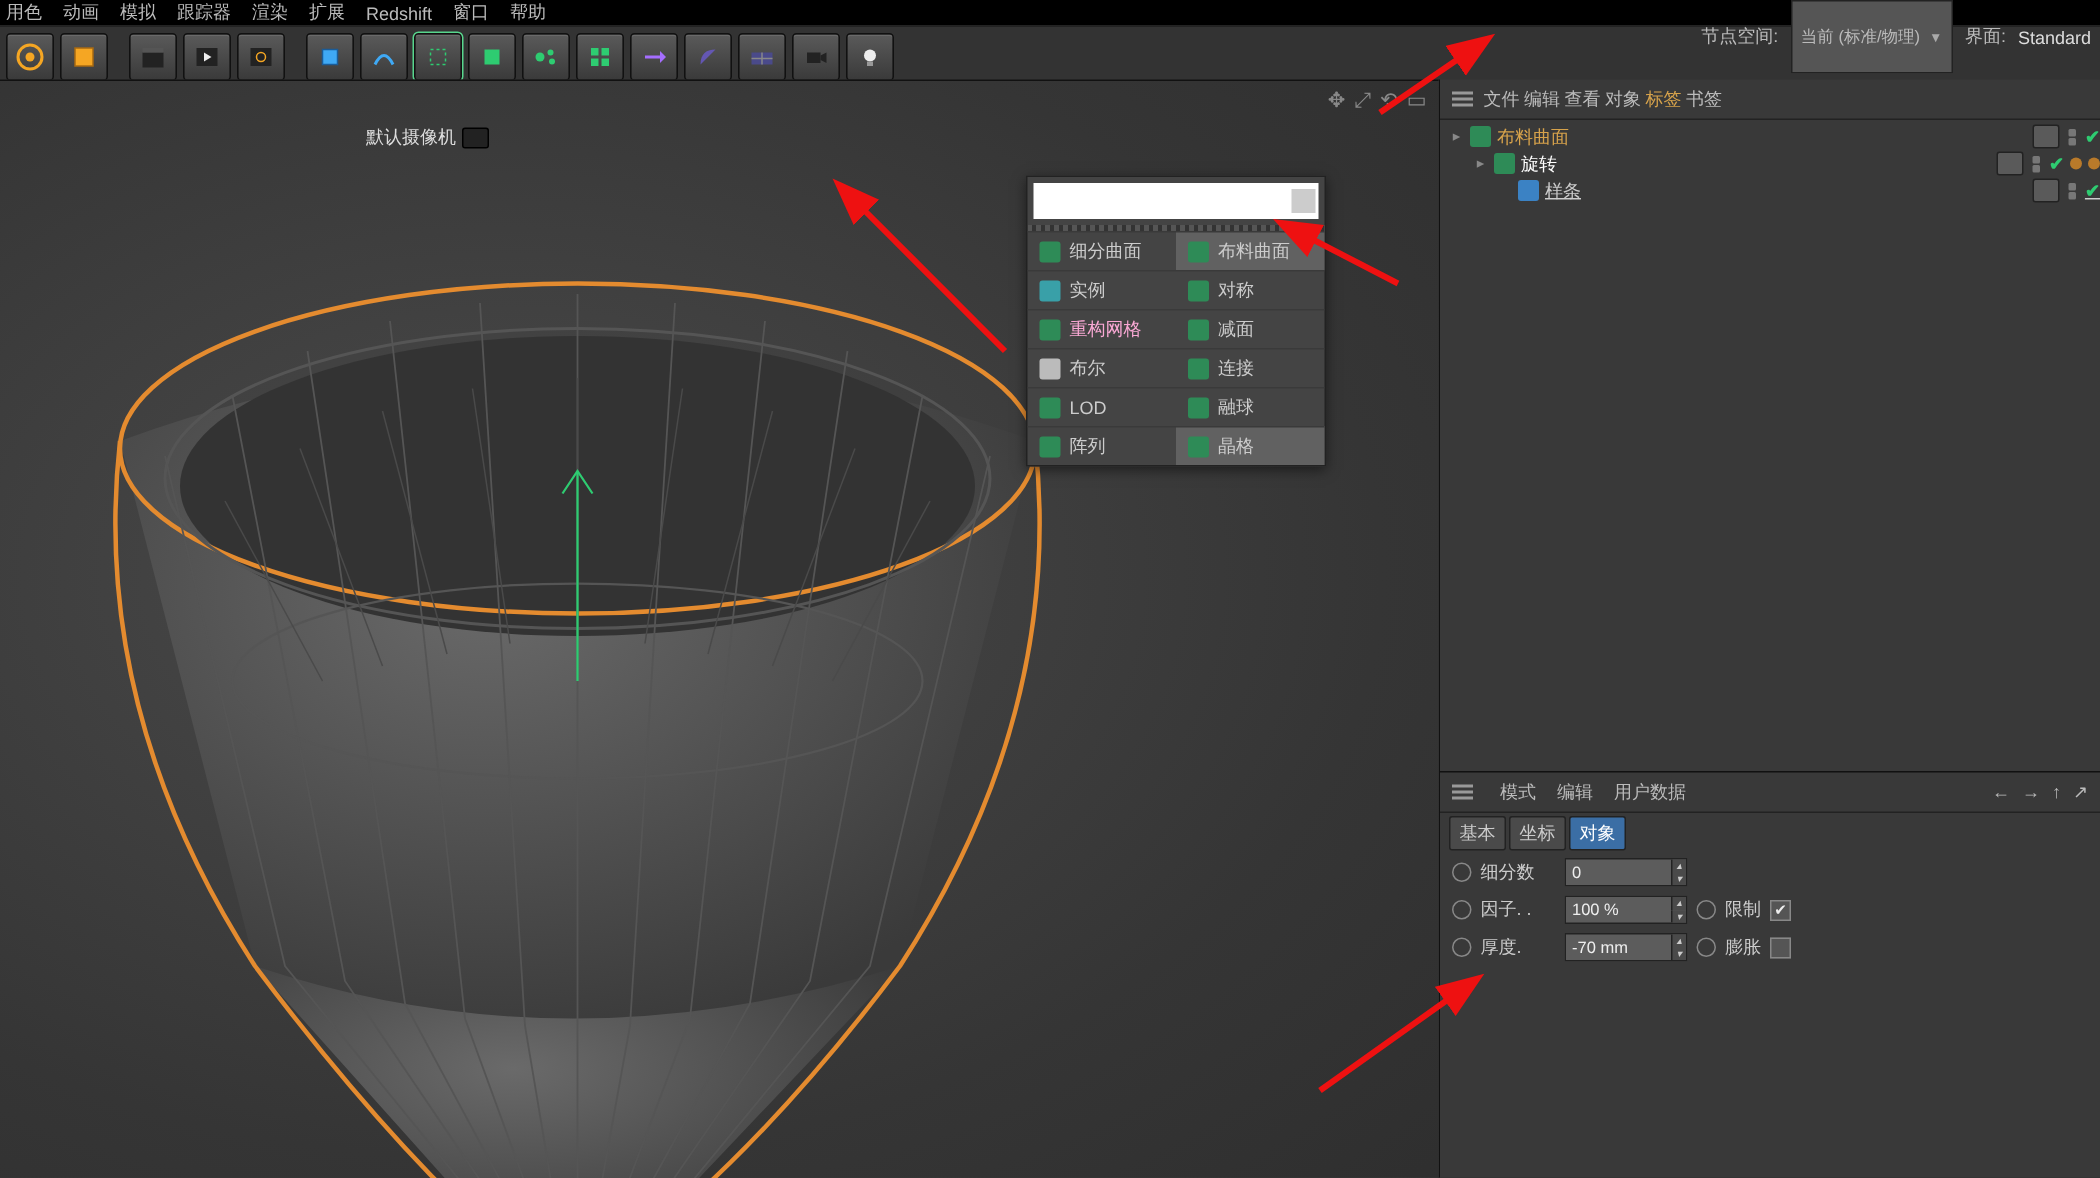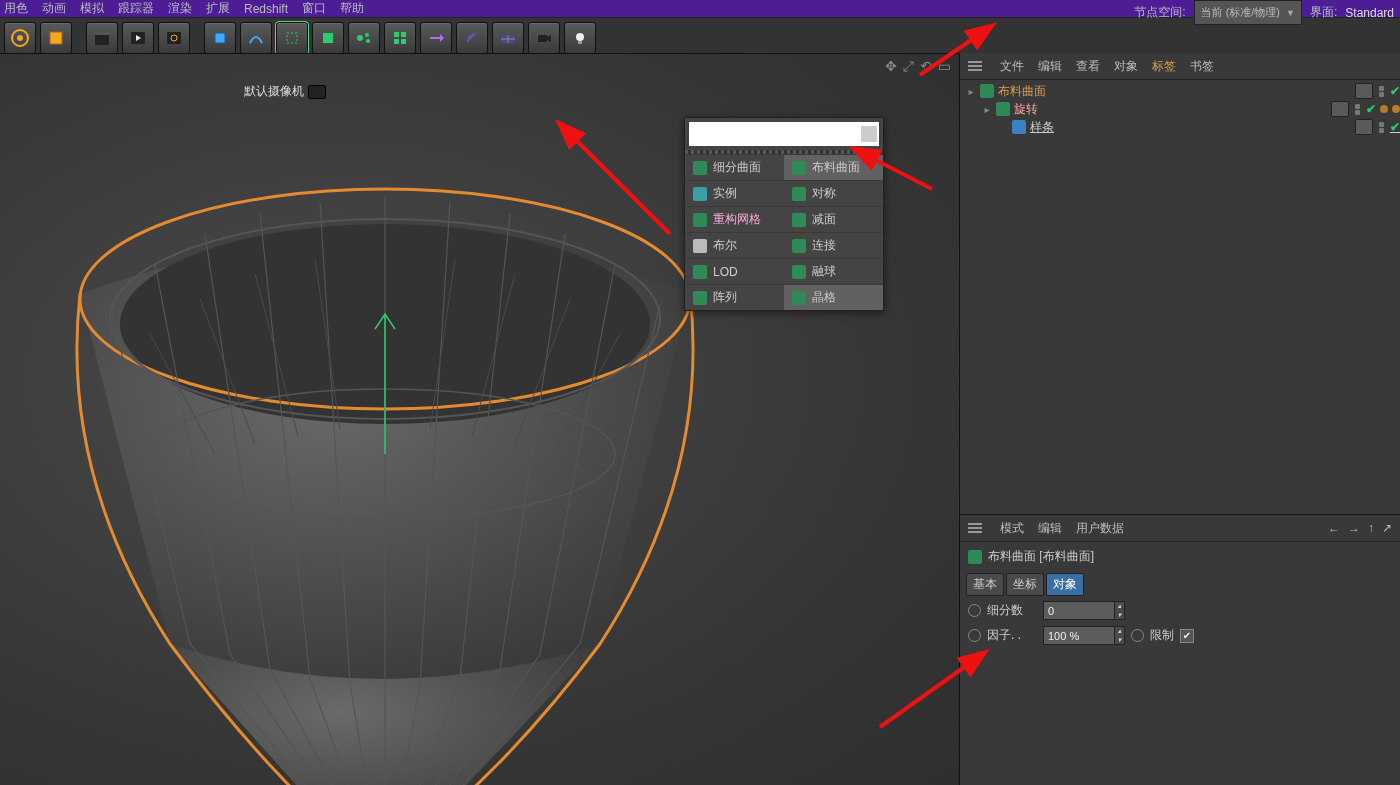--- a/index.html
+++ b/index.html
@@ -1,19 +1,19 @@
 <!DOCTYPE html>
 <html><head>
 <meta charset="utf-8">
 <style>
   html,body{margin:0;padding:0;width:1400px;height:785px;background:#333;font-family:"Microsoft YaHei",Arial,sans-serif;font-size:12px;color:#ccc;overflow:hidden;user-select:none}
-  .top-menu{height:17px;background:#4c1d95;display:flex;align-items:center;padding:0 4px;gap:14px;color:#bbb}
+  .top-menu{height:17px;background:#000000;display:flex;align-items:center;padding:0 4px;gap:14px;color:#bbb}
   .top-menu span{cursor:pointer}
   .top-right{position:absolute;right:6px;top:0;display:flex;align-items:center;gap:8px;color:#bbb}
-  .combo{background:#555;border:1px solid #222;padding:4px 6px;height:15px;display:inline-flex;align-items:center;gap:6px;font-size:11px}
+  .combo{background:#555;border:1px solid #222;padding:16px 6px;height:15px;display:inline-flex;align-items:center;gap:6px;font-size:11px}
   .combo .chev{font-size:9px;color:#aaa}
   .toolbar{height:36px;background:#333;border-top:1px solid #222;border-bottom:1px solid #111;display:flex;align-items:center;padding:2px 4px;gap:4px}
   .tbtn{width:30px;height:30px;border:1px solid #111;border-radius:3px;background:linear-gradient(#5a5a5a,#3a3a3a);display:flex;align-items:center;justify-content:center;box-shadow:inset 0 1px 0 #6a6a6a}
   .tsep{width:6px}
   .main{position:absolute;left:0;top:53px;right:0;bottom:0;display:flex}
   .viewport{flex:1;position:relative;background:#3a3a3a;border-top:1px solid #111}
   .vp-label{position:absolute;left:244px;top:29px;display:flex;align-items:center;gap:4px;color:#ddd;font-size:12px}
   .vp-label .cam{width:16px;height:12px;background:#222;border:1px solid #000;border-radius:2px;display:inline-block}
   .vp-inner{position:absolute;inset:0;background:radial-gradient(900px 600px at 35% 45%,#4b4b4b 0%,#353535 65%,#2e2e2e 100%)}
   .vp-icons{position:absolute;right:8px;top:4px;display:flex;gap:6px;color:#888;font-size:14px}
@@ -22,21 +22,21 @@
   .popup-search{height:24px;background:#fff;margin:4px;display:flex;align-items:center}
   .popup-search .x{margin-left:auto;width:16px;height:16px;background:#ccc;margin-right:2px}
   .popup-grid{display:grid;grid-template-columns:1fr 1fr}
   .pcell{display:flex;align-items:center;gap:6px;padding:4px 8px;border-top:1px solid #3a3a3a;cursor:pointer}
   .pcell.full{grid-column:1 / span 2}
   .pcell.highlight{background:#616161}
   .pcell.txt-orange{color:#f9a8d4}
   .pico{width:14px;height:14px;border-radius:2px;display:inline-block}
   
   .right{width:440px;display:flex;flex-direction:column;background:#393939;border-left:1px solid #111}
-  .panel-menu{height:26px;display:flex;align-items:center;gap:14px;padding:0 8px;color:#bbb;border-bottom:1px solid #222}
+  .panel-menu{height:26px;display:flex;align-items:center;gap:3px;padding:0 8px;color:#bbb;border-bottom:1px solid #222}
   .panel-menu .tag-active{color:#d6a24b}
   .hamburger{width:14px;display:inline-flex;flex-direction:column;gap:2px;margin-right:4px}
   .hamburger span{height:2px;background:#999}
   .tree{flex:0 0 430px;overflow:auto;padding:2px 0}
   .trow{display:flex;align-items:center;height:18px;padding-left:6px;gap:4px;font-size:12px}
   .trow .name{flex:0 0 auto}
   .trow .spacer{flex:1}
   .trow .slot{width:16px;height:14px;background:#5a5a5a;border:1px solid #222;border-radius:2px;display:inline-block}
   .trow .vis{display:inline-flex;flex-direction:column;gap:1px;margin:0 2px}
   .trow .vis i{width:5px;height:5px;background:#777;border-radius:1px;display:block}
@@ -357,21 +357,21 @@
           <span class="slot"></span>
           <span class="vis">
             <i></i>
             <i></i>
           </span>
           <span class="chk">✔</span>
         </div>
         <div class="trow" style="padding-left: 22px;">
           <span class="tri">▸</span>
           <span class="ico" style="background:#2e8b57"></span>
-          <span class="name " style="color:#fca5a5">旋转</span>
+          <span class="name " style="color:#ffffff">旋转</span>
           <span class="spacer"></span>
           <span class="slot"></span>
           <span class="vis">
             <i></i>
             <i></i>
           </span>
           <span class="chk">✔</span>
           <span style="width:8px;height:8px;border-radius:50%;background:#b97a2a;display:inline-block"></span>
           <span style="width:8px;height:8px;border-radius:50%;background:#b97a2a;display:inline-block"></span>
         </div>
@@ -399,24 +399,20 @@
         <span>模式</span>
         <span>编辑</span>
         <span>用户数据</span>
         <div class="attr-nav">
           <span>←</span>
           <span>→</span>
           <span>↑</span>
           <span>↗</span>
         </div>
       </div>
-      <div class="obj-line">
-        <span class="ico" style="background:#2e8b57"></span>
-        <span>布料曲面 [布料曲面]</span>
-      </div>
       <div class="tabs">
         <div class="tab">基本</div>
         <div class="tab">坐标</div>
         <div class="tab active">对象</div>
       </div>
       <div id="prows">
           <div class="prow">
             <span class="radio"></span>
             <span class="plabel">细分数</span>
             <span class="pinput">0<span class="spin">
@@ -427,20 +423,31 @@
           <div class="prow">
             <span class="radio"></span>
             <span class="plabel">因子. .</span>
             <span class="pinput">100 %<span class="spin">
                 <i>▴</i>
                 <i>▾</i>
               </span></span>
             <span class="radio"></span>
             <span>限制</span>
             <span class="cbox">✔</span>
+          </div>
+          <div class="prow">
+            <span class="radio"></span>
+            <span class="plabel">厚度.</span>
+            <span class="pinput">-70 mm<span class="spin">
+                <i>▴</i>
+                <i>▾</i>
+              </span></span>
+            <span class="radio"></span>
+            <span>膨胀</span>
+            <span class="cbox"></span>
           </div>
         </div>
     </div>
   </div>
 </div>
 
 <div class="arrow" style="left:912px;top:30px"><svg width="80" height="50">
       <defs>
         <marker id="ah3" markerWidth="10" markerHeight="10" refX="2" refY="3" orient="auto">
           <path d="M0,0 L0,6 L8,3 Z" fill="#e11"></path>

